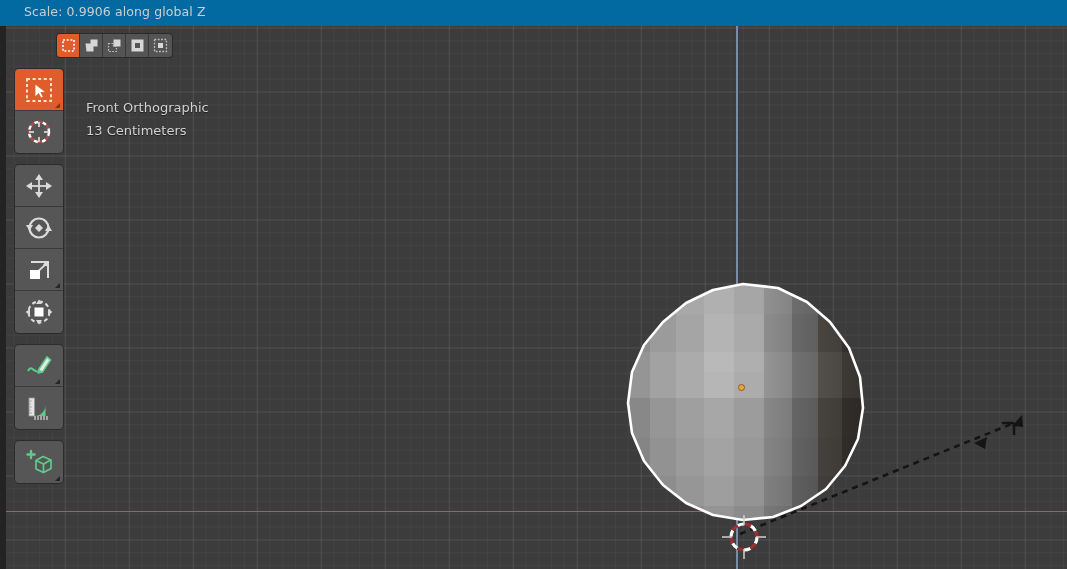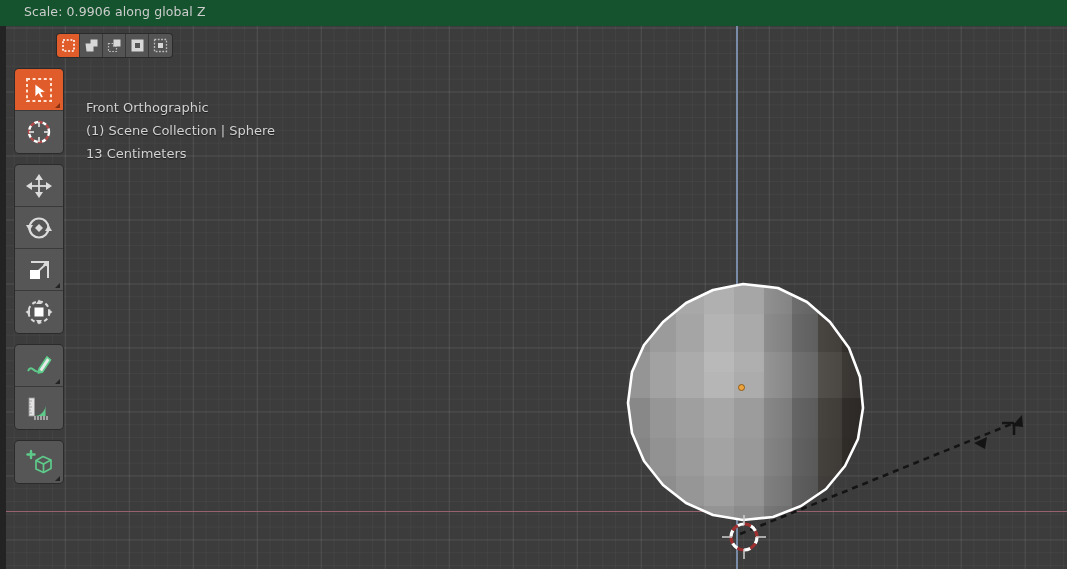--- a/index.html
+++ b/index.html
@@ -36,21 +36,21 @@
   }
   
   #axis-z { position:absolute; left:730px; top:0; width:2px; height:543px;
     background:#7b90ae; opacity:.95; }
   #axis-x { position:absolute; left:0; top:485px; width:1061px; height:1px;
     background:#9f6672; opacity:.9; }
 
   
   #header-bar{
     position:absolute; left:0; top:0; width:1067px; height:26px;
-    background:#14532d;
+    background:#0369a1;
     text-decoration:underline;
   }
   #status-text{
     position:absolute; left:24px; top:4px;
     font-size:12.5px; color:#cdcdcd; letter-spacing:.1px; white-space:nowrap;
   }
   #left-edge{
     position:absolute; left:0; top:26px; width:6px; height:543px;
     background:#232323;
   }
@@ -195,21 +195,20 @@
       <circle cx="24" cy="24" r="13" fill="none" stroke="#ffffff" stroke-width="3.2" stroke-dasharray="6.8 6.8"></circle>
       <circle cx="24" cy="24" r="13" fill="none" stroke="#a03030" stroke-width="3.2" stroke-dasharray="6.8 6.8" stroke-dashoffset="6.8"></circle>
       <line x1="24" y1="2" x2="24" y2="12" stroke="#cfcfcf" stroke-width="1.5"></line>
       <line x1="24" y1="36" x2="24" y2="46" stroke="#cfcfcf" stroke-width="1.5"></line>
       <line x1="2" y1="24" x2="12" y2="24" stroke="#cfcfcf" stroke-width="1.5"></line>
       <line x1="36" y1="24" x2="46" y2="24" stroke="#cfcfcf" stroke-width="1.5"></line>
     </svg>
 
     <div id="vp-info">
       <div>Front Orthographic</div>
-      <div>(1) Scene Collection | Sphere</div>
       <div>13 Centimeters</div>
     </div>
   </div>
 
   <div id="left-edge"></div>
 
   <div id="header-bar">
     <div id="status-text">Scale: 0.9906 along global Z</div>
   </div>
 

